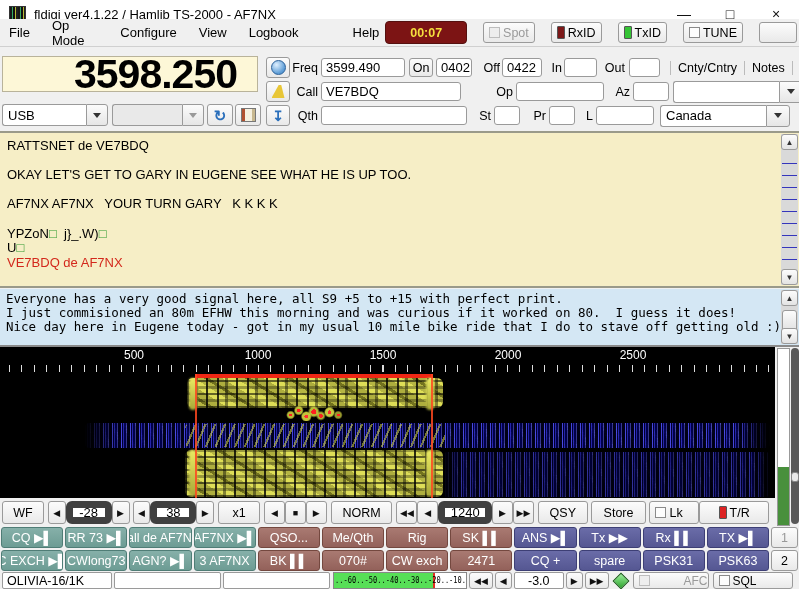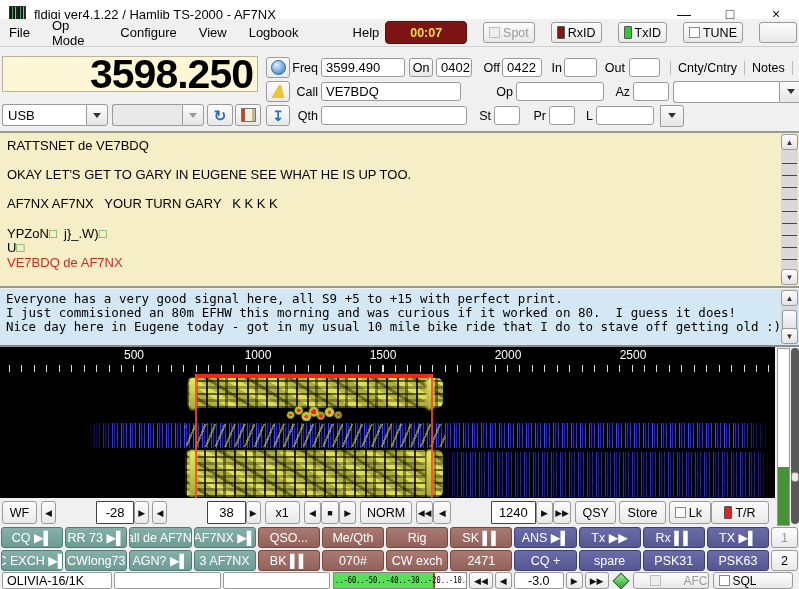--- a/index.html
+++ b/index.html
@@ -35,21 +35,21 @@
   .chk.dim{border-color:#bdbdbd;background:#eee;}
   .led{width:6px;height:11px;border:1px solid #555;border-radius:1px;display:inline-block;}
   .led.darkred{background:#7c1818;}
   .led.green{background:#35c435;}
   .led.red{background:#d22;}
 
   
   .toppanel{position:absolute;left:0;top:55px;width:799px;height:76px;background:#f0f0f0;}
   .vfo{position:absolute;left:2px;top:1px;width:256px;height:36px;background:#fdf7d7;
        border:1px solid #b9b39a;display:flex;align-items:center;justify-content:flex-end;
-       font-size:41px;font-weight:bold;letter-spacing:-1px;padding-right:4px;box-sizing:border-box;}
+       font-size:41px;font-weight:bold;letter-spacing:-1px;padding-right:20px;box-sizing:border-box;}
   .moderow{position:absolute;left:2px;top:49px;height:22px;display:flex;align-items:center;}
   .combo{display:flex;height:22px;box-sizing:border-box;}
   .combo .cfield{background:#fff;border:1px solid #9a9a9a;border-right:none;border-radius:3px 0 0 3px;
                  display:flex;align-items:center;padding:0 5px;box-sizing:border-box;}
   .combo .cbtn{width:22px;border:1px solid #9a9a9a;border-radius:0 3px 3px 0;
                background:linear-gradient(#fbfbfb,#e6e6e6);display:flex;align-items:center;justify-content:center;box-sizing:border-box;}
   .combo.dim .cfield{background:#e9e9e9;}
   .tri{width:0;height:0;border:4px solid transparent;border-top:5px solid #333;margin-top:4px;}
   .tri.dim{border-top-color:#999;}
   .iconbtn{width:26px;height:22px;margin-left:3px;}
@@ -132,22 +132,22 @@
   .sigstrip{position:absolute;left:2px;top:0;width:11px;height:176px;background:#fff;border:1px solid #999;}
   .sigfill{position:absolute;left:0;right:0;bottom:0;height:58px;background:#48903c;}
   .sqlslider{position:absolute;left:16px;top:0;width:8px;height:176px;background:#585858;border-radius:4px;}
   .sqlthumb{position:absolute;left:0;width:8px;height:10px;top:124px;background:#e9e9e9;
             border:1px solid #888;border-radius:3px;box-sizing:border-box;}
 
   
   .wfrow{position:absolute;left:0;top:498px;width:775px;height:29px;background:#f0f0f0;
          display:flex;align-items:center;}
   .wfrow .btn{height:23px;}
-  .numbox{background:#fff;border:1px solid #404040;border-radius:1px;height:23px;display:flex;
-          align-items:center;justify-content:center;font-size:13px;box-sizing:border-box;margin-left:40px;}
+  .numbox{background:#fff;border:7px solid #404040;border-radius:6px;height:23px;display:flex;
+          align-items:center;justify-content:center;font-size:13px;box-sizing:border-box;}
   .arrowb{font-size:9px;color:#111;}
 
   
   .macrorow{position:absolute;left:0;width:799px;height:22px;display:flex;}
   .mbtn{flex:1;margin-left:2px;height:21px;border-radius:3px;color:#fff;font-size:12.5px;
         display:flex;align-items:center;justify-content:center;overflow:hidden;white-space:nowrap;
         box-sizing:border-box;border:1px solid;}
   .mbtn:first-child{margin-left:1px;}
   .m-t{background:linear-gradient(#86b0a9,#6d9c94);border-color:#4f7d76;}
   .m-b{background:linear-gradient(#a97a72,#93615a);border-color:#74483f;}
@@ -278,20 +278,21 @@
     <div class="grow" style="top:50px;">
       <span class="flabel" style="width:26px;">Qth</span>
       <div class="fld" style="width:146px;margin-left:3px;"></div>
       <span class="flabel" style="width:16px;margin-left:8px;">St</span>
       <div class="fld" style="width:26px;margin-left:3px;"></div>
       <span class="flabel" style="width:16px;margin-left:10px;">Pr</span>
       <div class="fld" style="width:26px;margin-left:3px;"></div>
       <span class="flabel" style="width:10px;margin-left:8px;">L</span>
       <div class="fld" style="width:58px;margin-left:3px;"></div>
       <div class="combo" style="width:130px;margin-left:6px;">
+        <div class="cfield" style="width:106px;">Canada</div>
         <div class="cbtn" style="width:24px;">
             <span class="tri"></span>
           </div>
       </div>
     </div>
   </div>
 
   <div class="rxpanel">
     <div class="rxtext">
       <div class="rx-line">RATTSNET de VE7BDQ</div>
@@ -428,21 +429,21 @@
       <div class="meter-fill"></div>
       <div class="meter-line"></div>
       <div class="meter-text">..-60..-50..-40..-30..-20..-10...</div>
     </div>
     <div class="btn stbtn arrowb">◀◀</div>
     <div class="btn stbtn arrowb">◀</div>
     <div class="stbox" style="width:50px;justify-content:center;">-3.0</div>
     <div class="btn stbtn arrowb">▶</div>
     <div class="btn stbtn arrowb">▶▶</div>
     <div class="diamond"></div>
-    <div class="btn" style="height:17px;width:76px;justify-content:flex-end;padding-left:5px;margin-left:2px;gap:20px;">
+    <div class="btn" style="height:17px;width:76px;justify-content:space-between;padding-left:5px;margin-left:2px;gap:20px;">
       <span class="chk dim"></span>
       <span class="gray-label" style="margin-left:3px;font-size:12px;">AFC</span>
     </div>
     <div class="btn" style="height:17px;width:80px;justify-content:flex-start;padding-left:5px;margin-left:4px;margin-right:2px;">
       <span class="chk"></span>
       <span style="margin-left:3px;font-size:12px;">SQL</span>
     </div>
   </div>
 
 </div>

